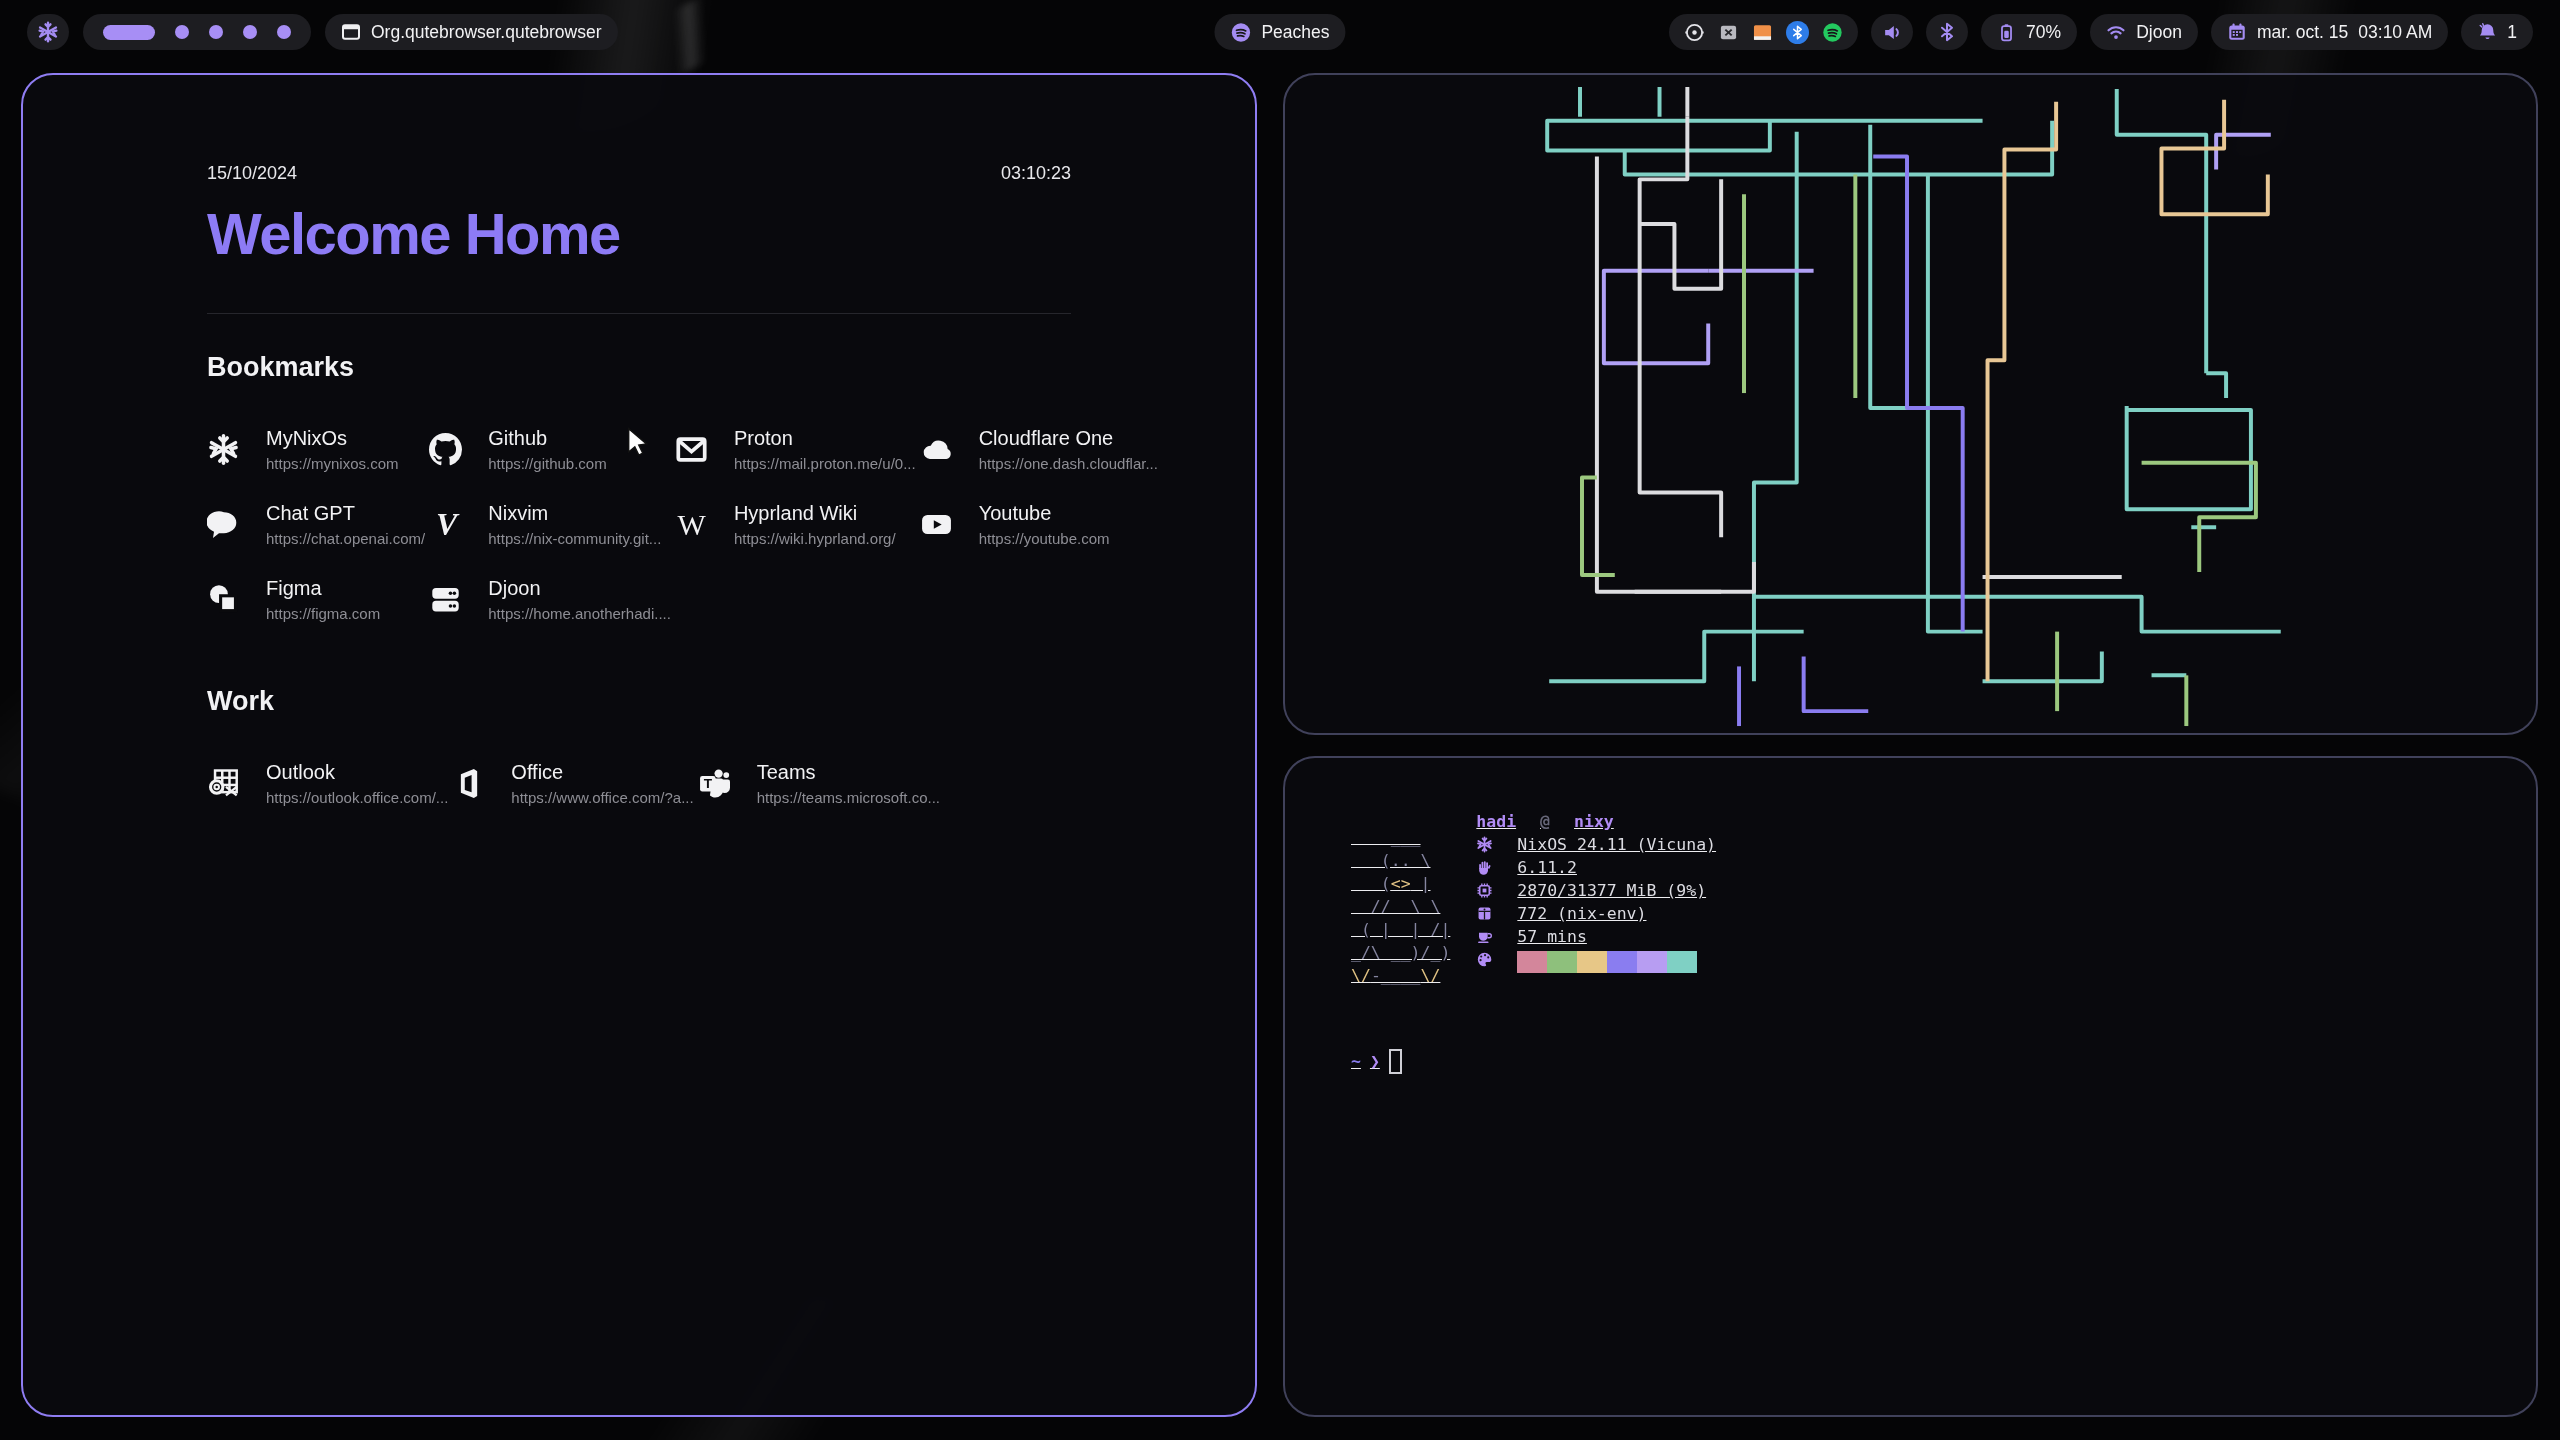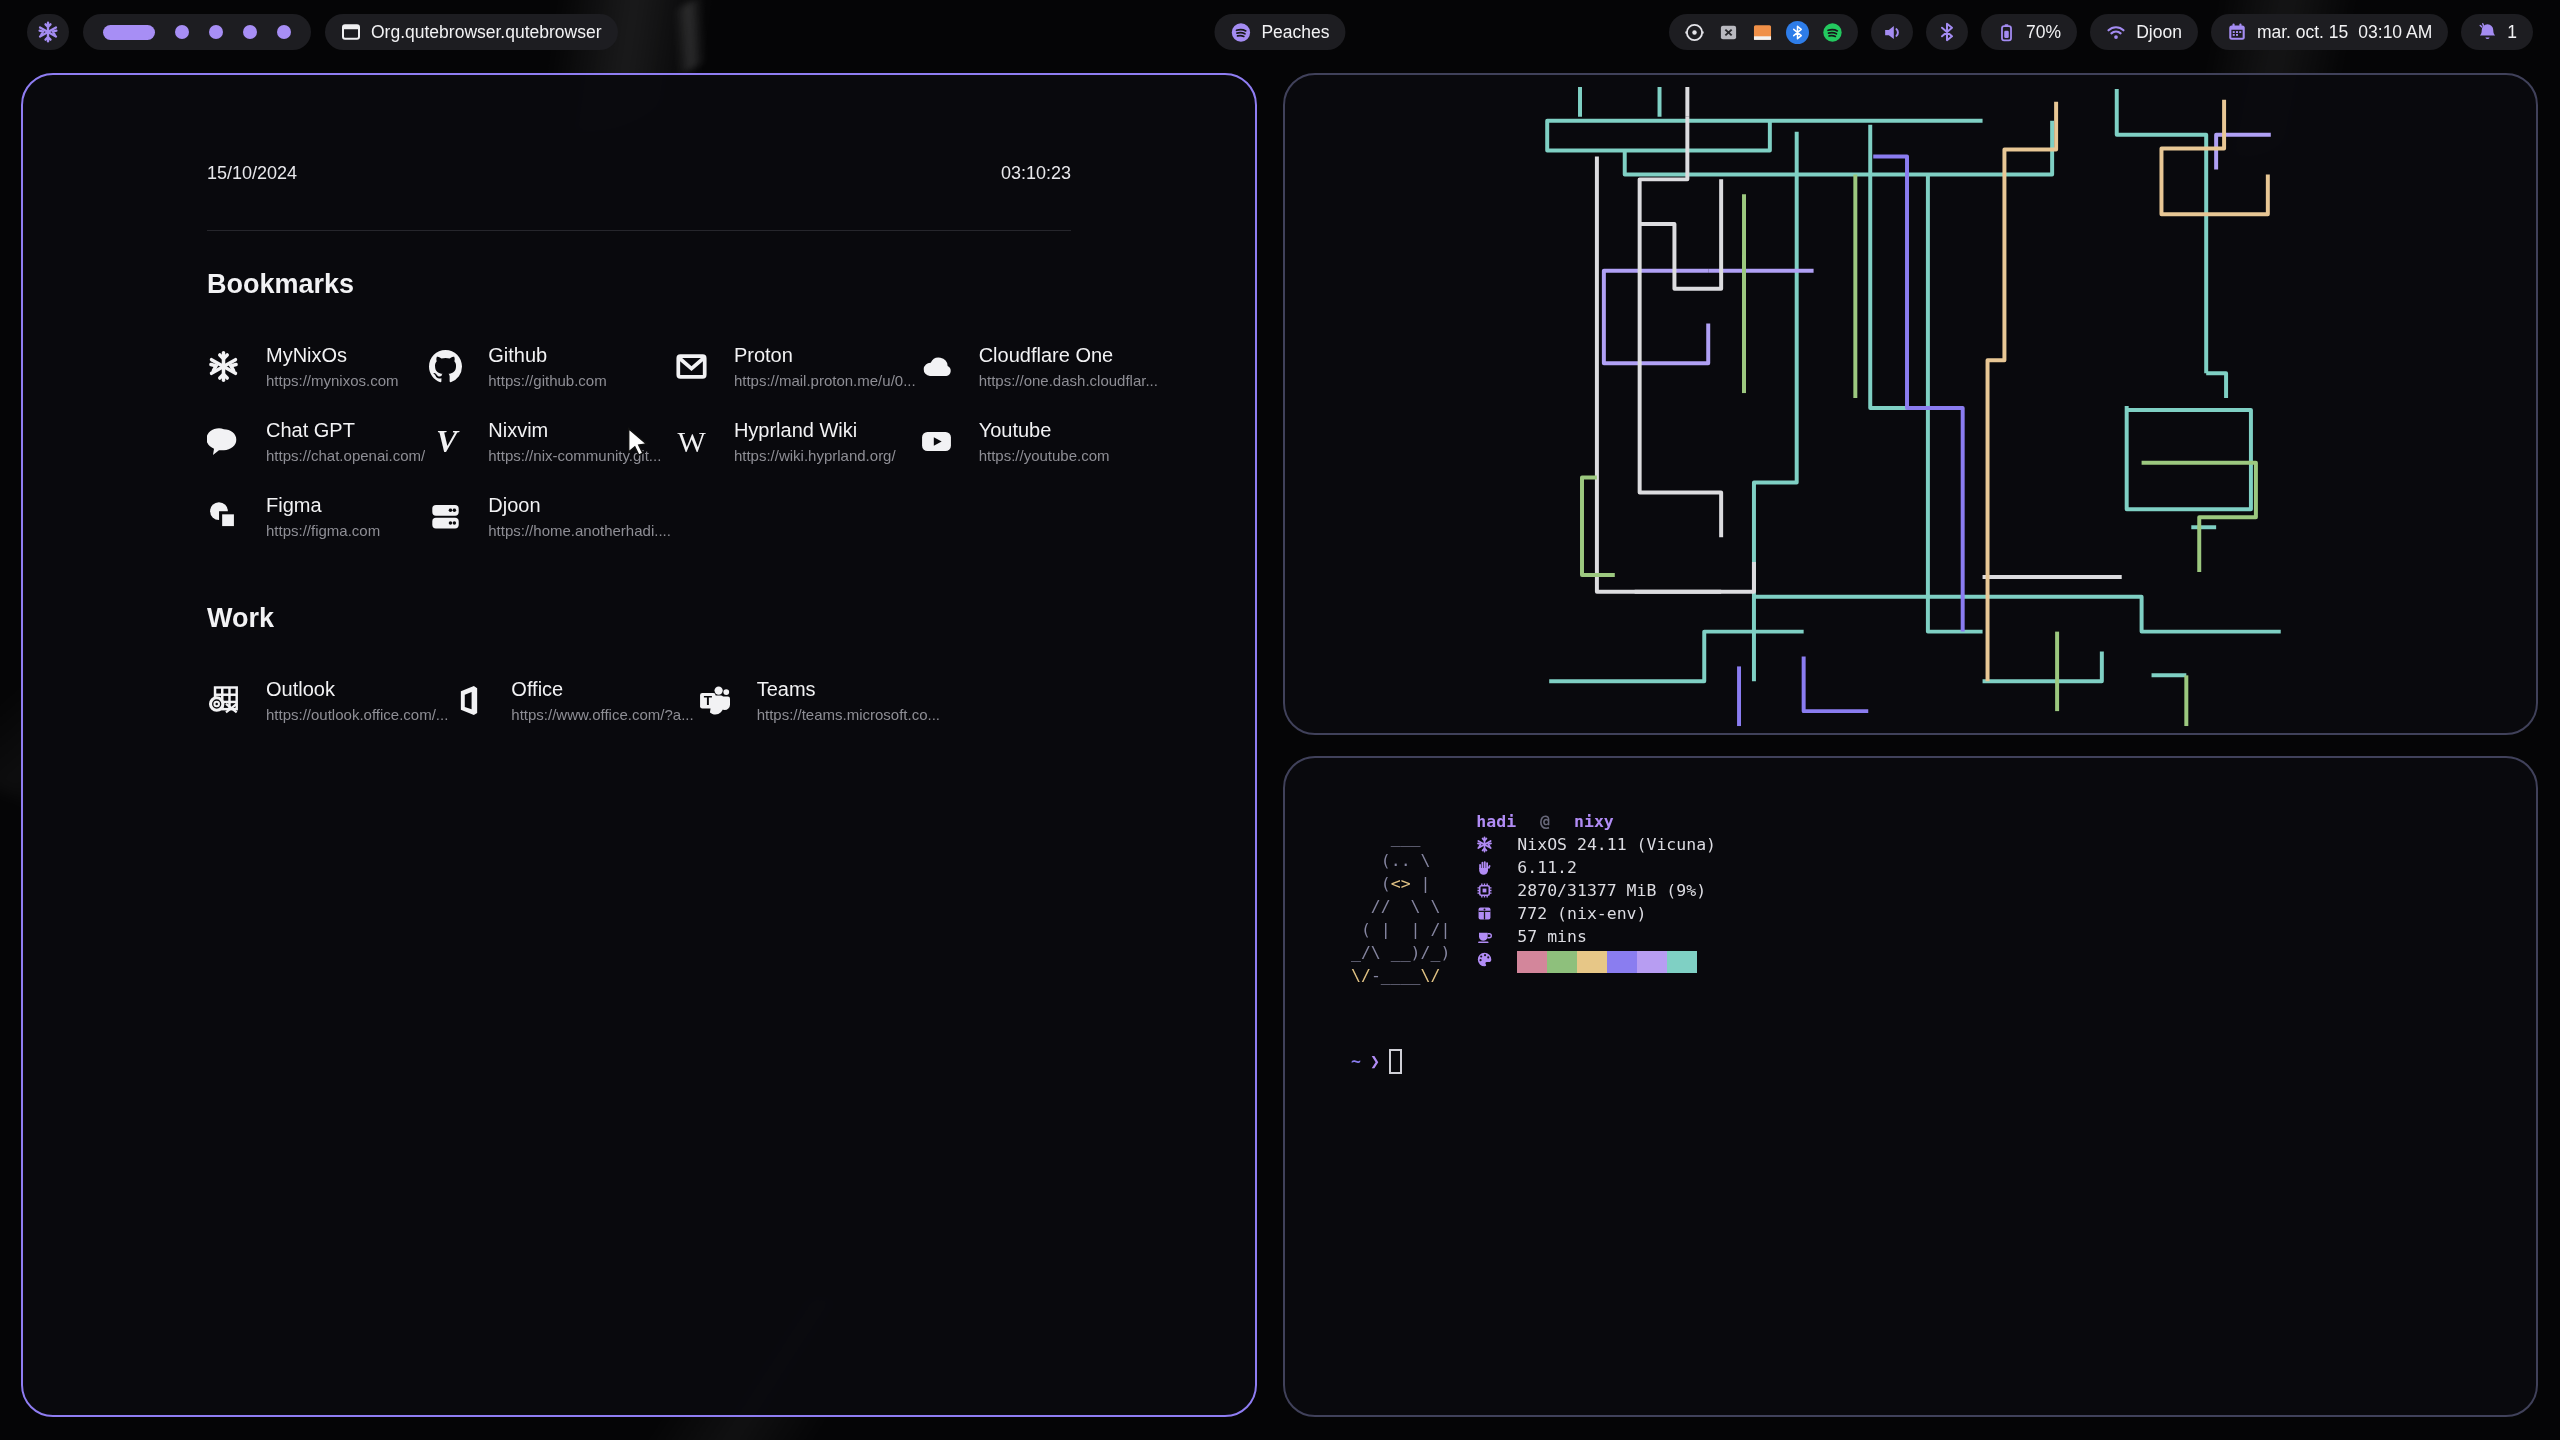--- a/index.html
+++ b/index.html
@@ -60,21 +60,21 @@
   .bm{display:flex;align-items:center;gap:26px;cursor:pointer;}
   .bm-icon{width:33px;height:33px;color:#f2f2f4;flex:0 0 auto;}
   .bm-name{font-size:20px;font-weight:500;color:#f2f2f4;}
   .bm-url{font-size:15px;color:var(--url);margin-top:5px;max-width:210px;white-space:nowrap;overflow:hidden;}
   .sec+.sec .sec-heading{margin-top:64px;}
 
   
   .pipes-svg{position:absolute;inset:0;width:100%;height:100%;}
 
   
-  .term-content{padding:52px 0 0 66px;font-family:"DejaVu Sans Mono",monospace;font-size:16.5px;line-height:23px;}
+  .term-content{padding:52px 0 0 66px;font-family:"DejaVu Sans Mono",monospace;font-size:16.5px;line-height:23px;text-decoration:underline;}
   .ff{display:flex;gap:26px;}
   .ff-art{color:var(--art);white-space:pre;font-size:16.5px;line-height:23px;padding-top:16px;}
   .art-accent{color:var(--art-accent);}
   .ff-title{font-weight:bold;color:var(--term-purple);}
   .ff-at{color:#68687a;font-weight:bold;}
   .ff-row{display:flex;align-items:center;gap:24px;height:23px;color:#dcdce2;}
   .ff-ic{color:var(--term-purple);width:17px;height:17px;flex:0 0 auto;}
   .palette{display:flex;margin-top:4px;}
   .swatch{width:30px;height:22px;}
   .prompt{margin-top:62px;display:flex;align-items:center;gap:9px;font-weight:bold;}
@@ -355,20 +355,21 @@
     </div>
   </div>
 </div>
 
 <div class="window win-active w-browser">
   <div class="page">
     <div class="dateline">
       <span>15/10/2024</span>
       <span>03:10:23</span>
     </div>
+    <h1>Welcome Home</h1>
     <hr class="divider">
     <div id="sections">
   <div class="sec">
     <h2 class="sec-heading">Bookmarks</h2>
     <div class="grid">
   <div class="bm">
     <svg class="bm-icon">
                 <use href="#i-nix"></use>
               </svg>
     <div class="bm-text">

